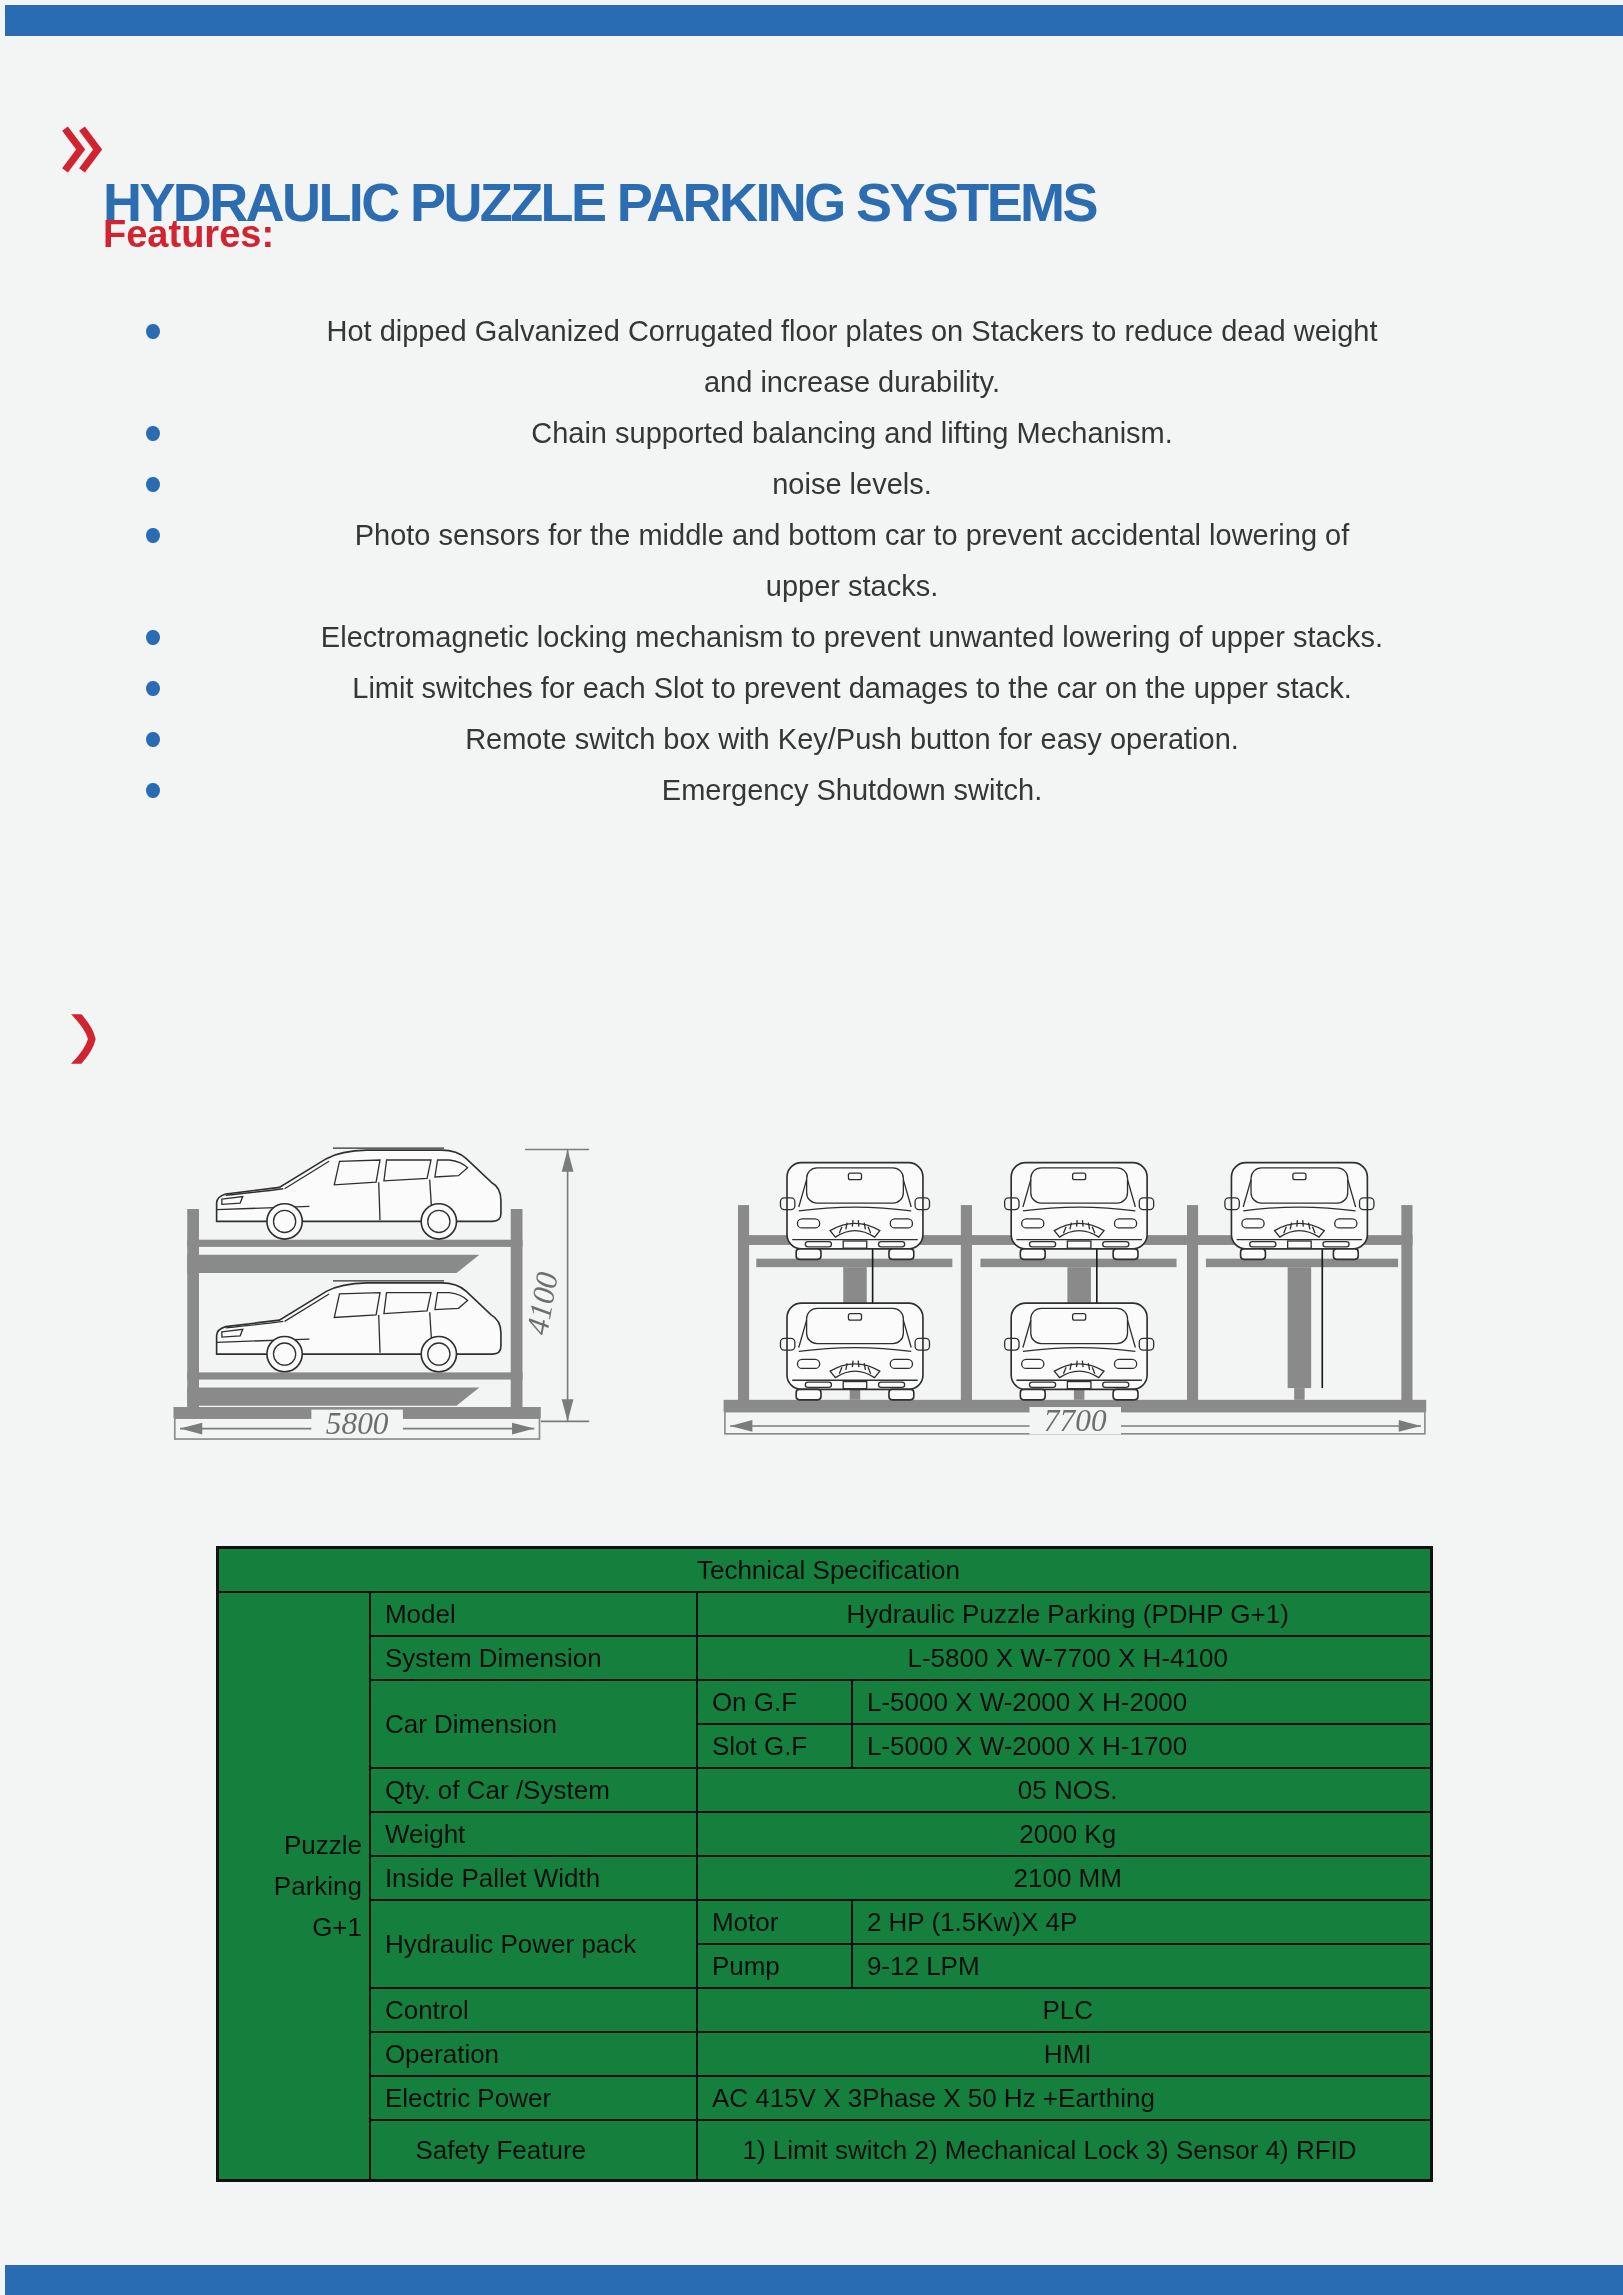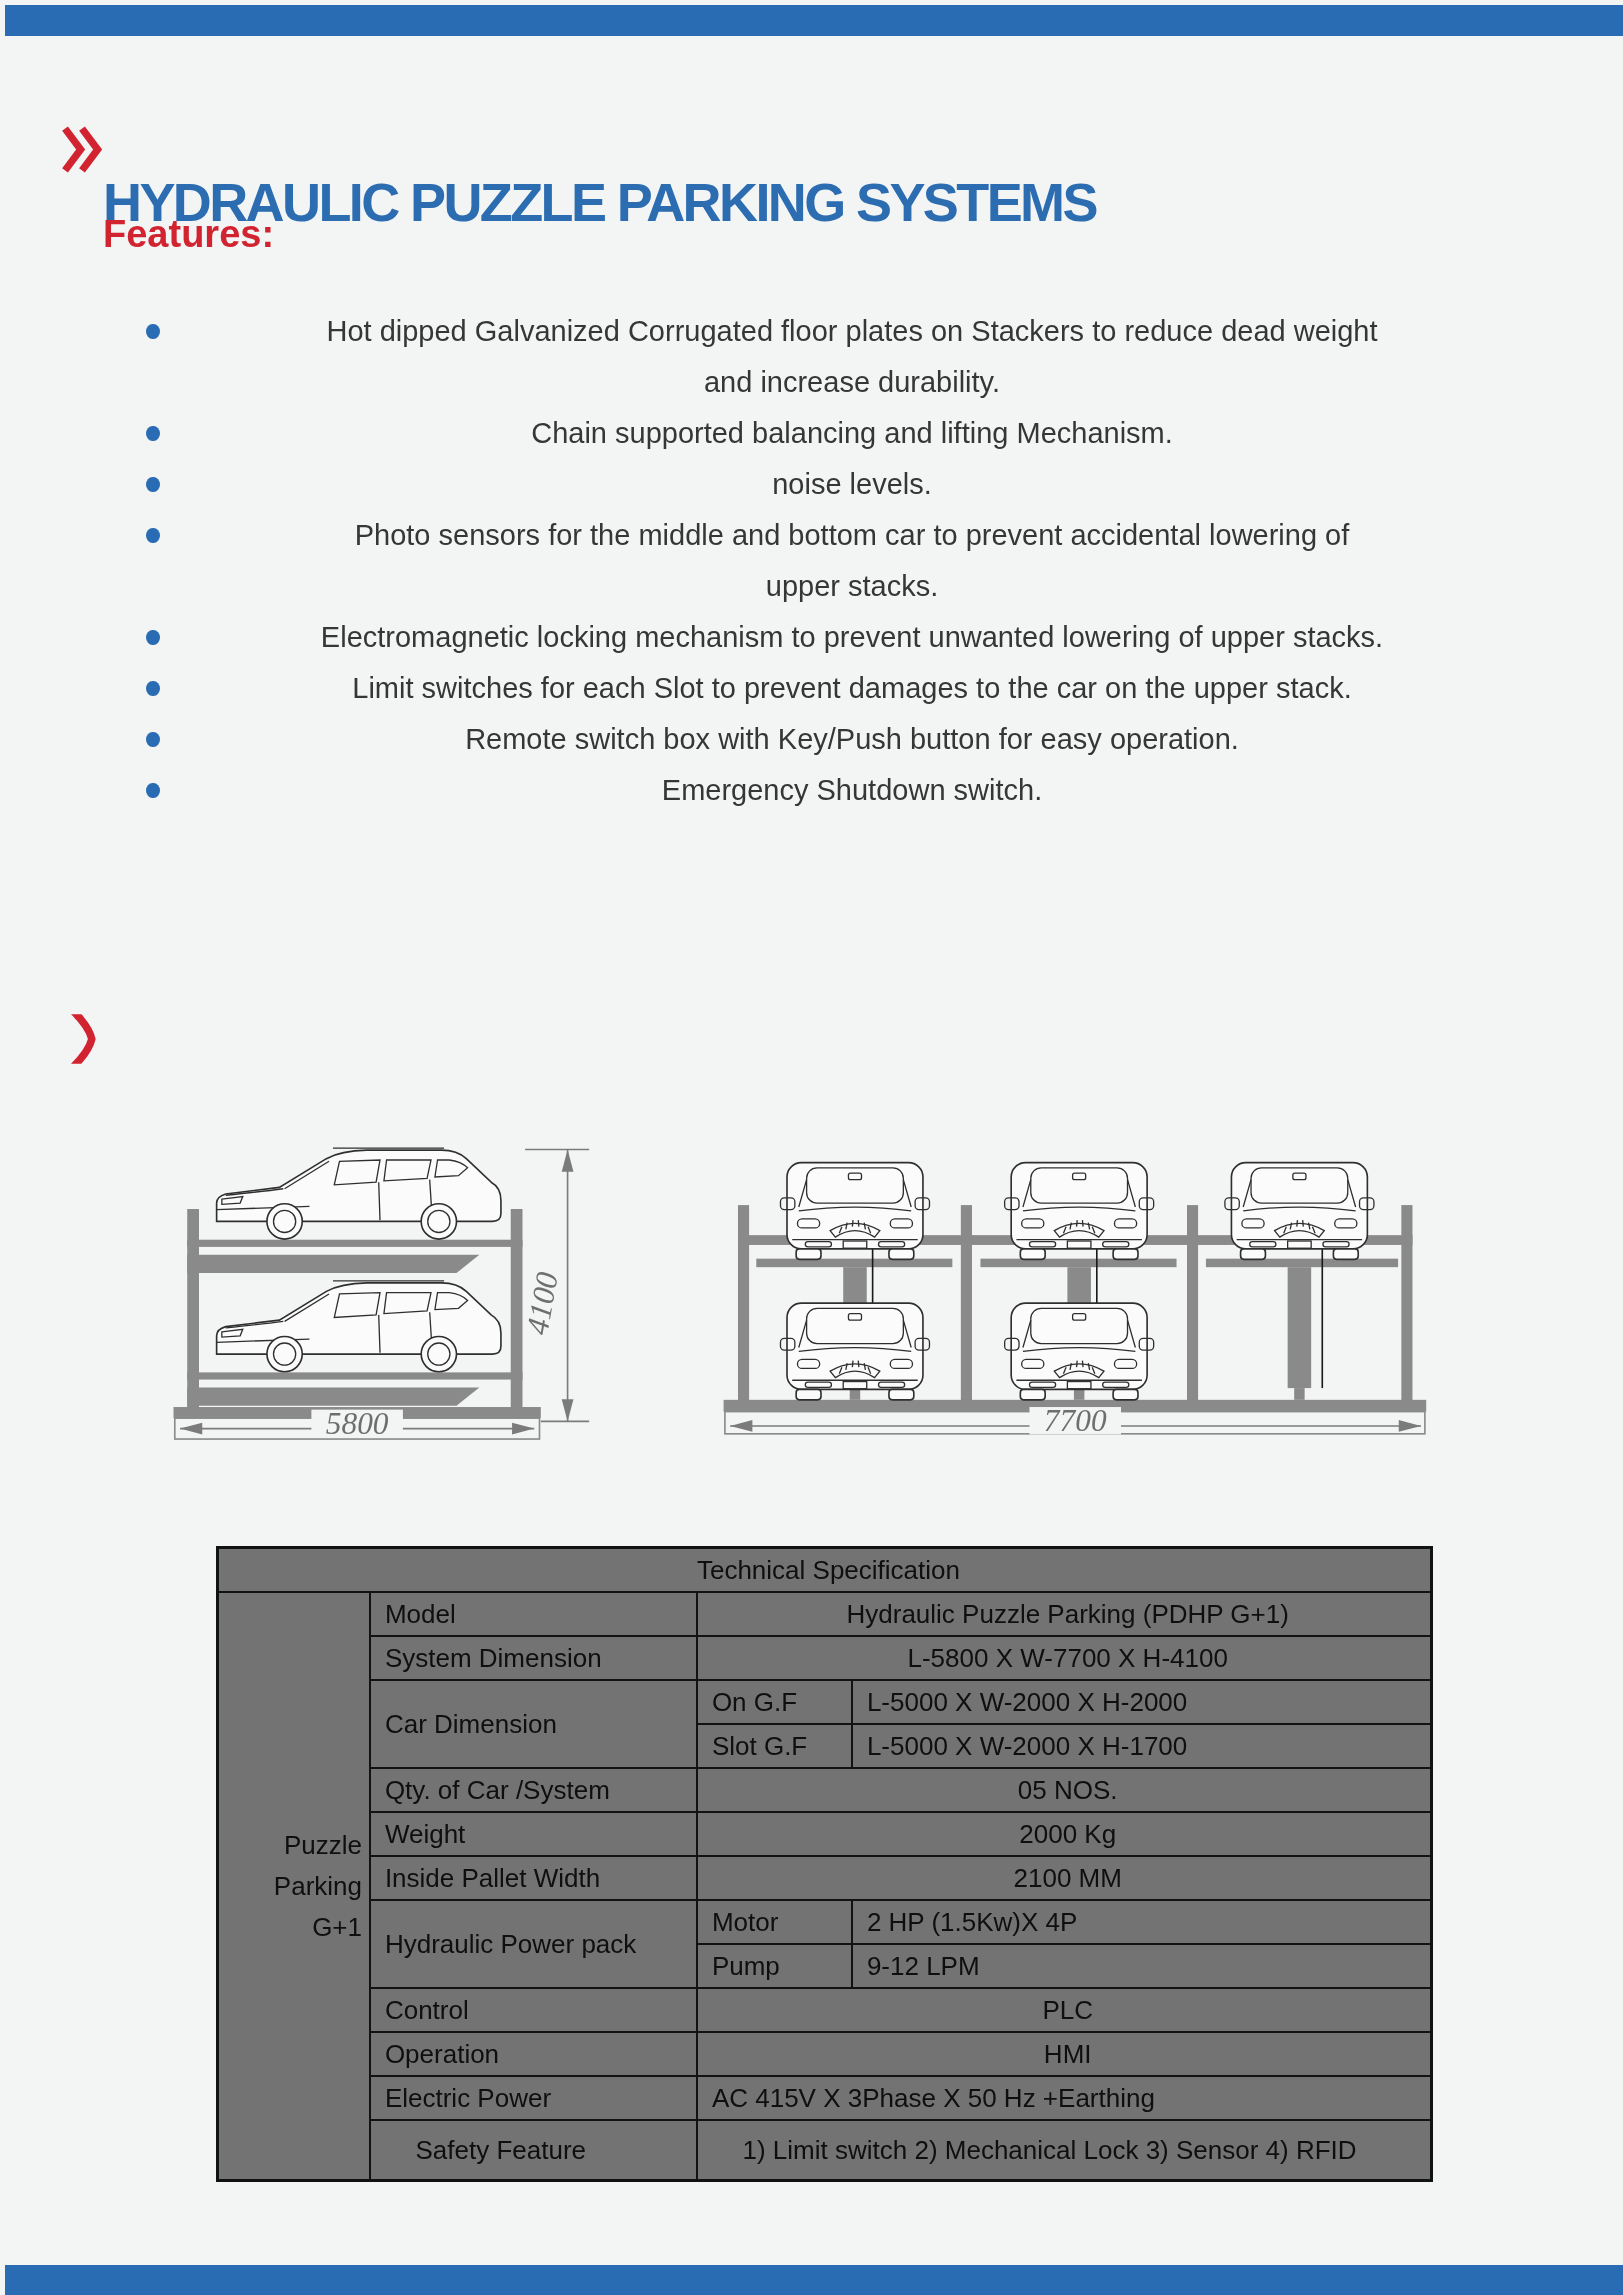--- a/index.html
+++ b/index.html
@@ -33,21 +33,21 @@
   .carline{fill:#fbfbfb;stroke:#2f2f2f;stroke-width:2.5;}
   .carstroke{fill:none;stroke:#2f2f2f;stroke-width:2;}
   .dimline{stroke:#7b7b7b;stroke-width:2.5;fill:none;}
   .dimarrow{fill:#7b7b7b;stroke:none;}
   .dim-text{font-family:"Liberation Serif",serif;font-style:italic;font-size:48px;fill:#6e6e6e;}
   .dim-bg{fill:#f3f4f4;stroke:none;}
   .foundation{fill:none;stroke:#8a8a8a;stroke-width:2.5;}
 
   table.spec{position:absolute;left:216px;top:1546px;width:1214px;border-collapse:collapse;
              table-layout:fixed;border:3.9px solid #121212;}
-  table.spec td{border:2px solid #121212;background:#737373;font-size:26px;color:#0f0f0f;
+  table.spec td{border:2px solid #121212;background:#15803d;font-size:26px;color:#0f0f0f;
                 height:42px;padding:0 6.5px 0 14.4px;vertical-align:middle;}
   td.title-cell{background:#3e3e3e;color:#ffffff;text-align:center;height:44px;padding:0;}
   td.group-cell{background:#2a6cb4;color:#ffffff;text-align:center;padding:0;}
   td.group-cell span{display:block;line-height:41px;text-align:right;}
   td.center{text-align:center;padding:0 6.5px;}
   tr.tall td{height:58px;padding-left:45px;}
 </style>
 </head>
 <body>
 

